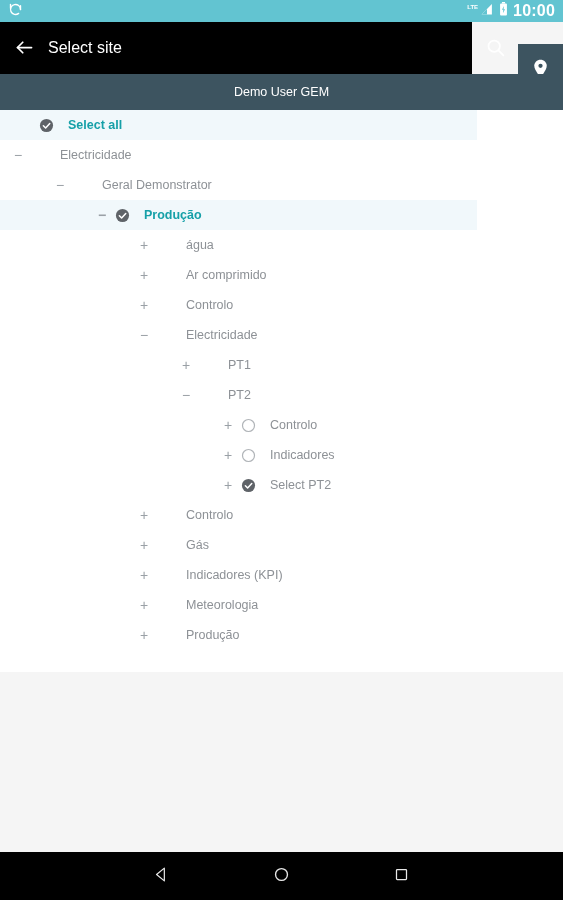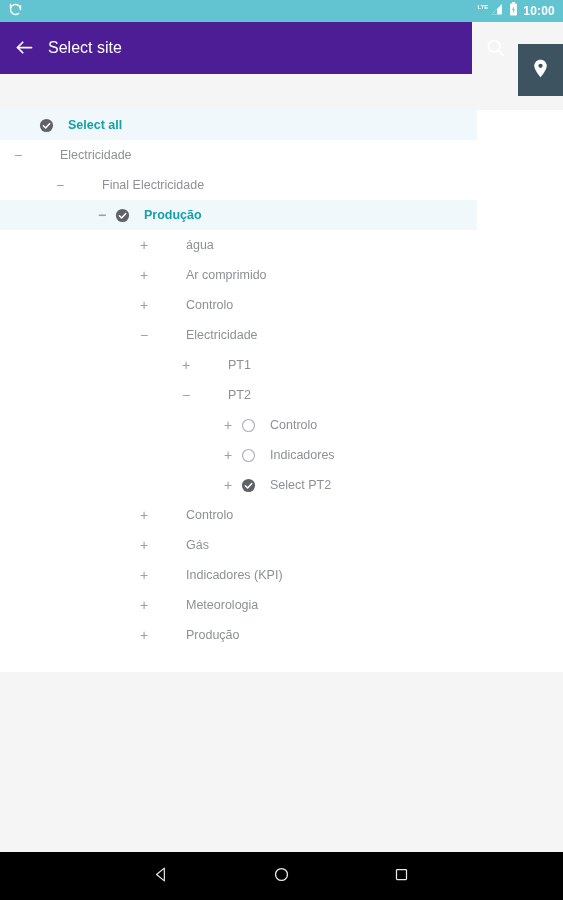--- a/index.html
+++ b/index.html
@@ -12,28 +12,28 @@
   #app { position: relative; width: 563px; height: 900px; background: #f5f5f5; }
 
   
   .statusbar {
     position: absolute; top: 0; left: 0; width: 563px; height: 22px;
     background: #62c4d1; color: #ffffff;
     display: flex; align-items: center; padding: 0 8px;
   }
   .sb-left { display: flex; align-items: center; gap: 6px; }
   .sb-right { margin-left: auto; display: flex; align-items: center; gap: 5px; }
-  .sb-clock { font-size: 12px; font-weight: bold; letter-spacing: .2px; color: #ffffff; }
+  .sb-clock { font-size: 16px; font-weight: bold; letter-spacing: .2px; color: #ffffff; }
   .sb-lte { font-size: 6px; line-height: 6px; font-weight: bold; color: #ffffff;
             position: relative; top: -4px; margin-right: -3px; }
 
   
   .toolbar {
     position: absolute; top: 22px; left: 0; width: 472px; height: 52px;
-    background: #4c1d95;
+    background: #000000;
   }
   .tb-back {
     position: absolute; left: 12px; top: 15px; width: 24px; height: 24px;
     display: flex; align-items: center; justify-content: center;
   }
   .tb-title {
     position: absolute; left: 48px; top: 0; height: 52px;
     display: flex; align-items: center;
     font-size: 16px; color: #ffffff;
   }
@@ -144,20 +144,23 @@
     <div class="tb-pin-tab">
       <span>
         <svg width="15" height="19" viewBox="0 0 24 30">
           <path d="M12 1 C6.5 1 2 5.3 2 10.7 C2 18 12 29 12 29 C12 29 22 18 22 10.7 C22 5.3 17.5 1 12 1 Z" fill="#ffffff"></path>
           <circle cx="12" cy="10.6" r="3.4" fill="#3d5460"></circle>
         </svg>
       </span>
     </div>
   </div>
 
+  <div class="userbar">
+    <span>Demo User GEM</span>
+  </div>
 
   <div class="tree" id="tree">
       <div class="row sel-label hl">
         <div class="ind" style="width:36px"></div>
         <div class="chk">
           <svg width="15" height="15" viewBox="0 0 24 24">
             <circle cx="12" cy="12" r="10.5" fill="#5f6368"></circle>
             <path d="M7 12.3 L10.6 16 L17.2 8.8" fill="none" stroke="#ffffff" stroke-width="2.4" stroke-linecap="round" stroke-linejoin="round"></path>
           </svg>
         </div>
@@ -166,21 +169,21 @@
       <div class="row">
         <div class="ind" style="width:8px"></div>
         <div class="toggle">−</div>
         <div class="chk none"></div>
         <div class="lbl">Electricidade</div>
       </div>
       <div class="row">
         <div class="ind" style="width:50px"></div>
         <div class="toggle">−</div>
         <div class="chk none"></div>
-        <div class="lbl">Final Electricidade</div>
+        <div class="lbl">Geral Demonstrator</div>
       </div>
       <div class="row hl sel-label">
         <div class="ind" style="width:92px"></div>
         <div class="toggle">−</div>
         <div class="chk">
           <svg width="15" height="15" viewBox="0 0 24 24">
             <circle cx="12" cy="12" r="10.5" fill="#5f6368"></circle>
             <path d="M7 12.3 L10.6 16 L17.2 8.8" fill="none" stroke="#ffffff" stroke-width="2.4" stroke-linecap="round" stroke-linejoin="round"></path>
           </svg>
         </div>

